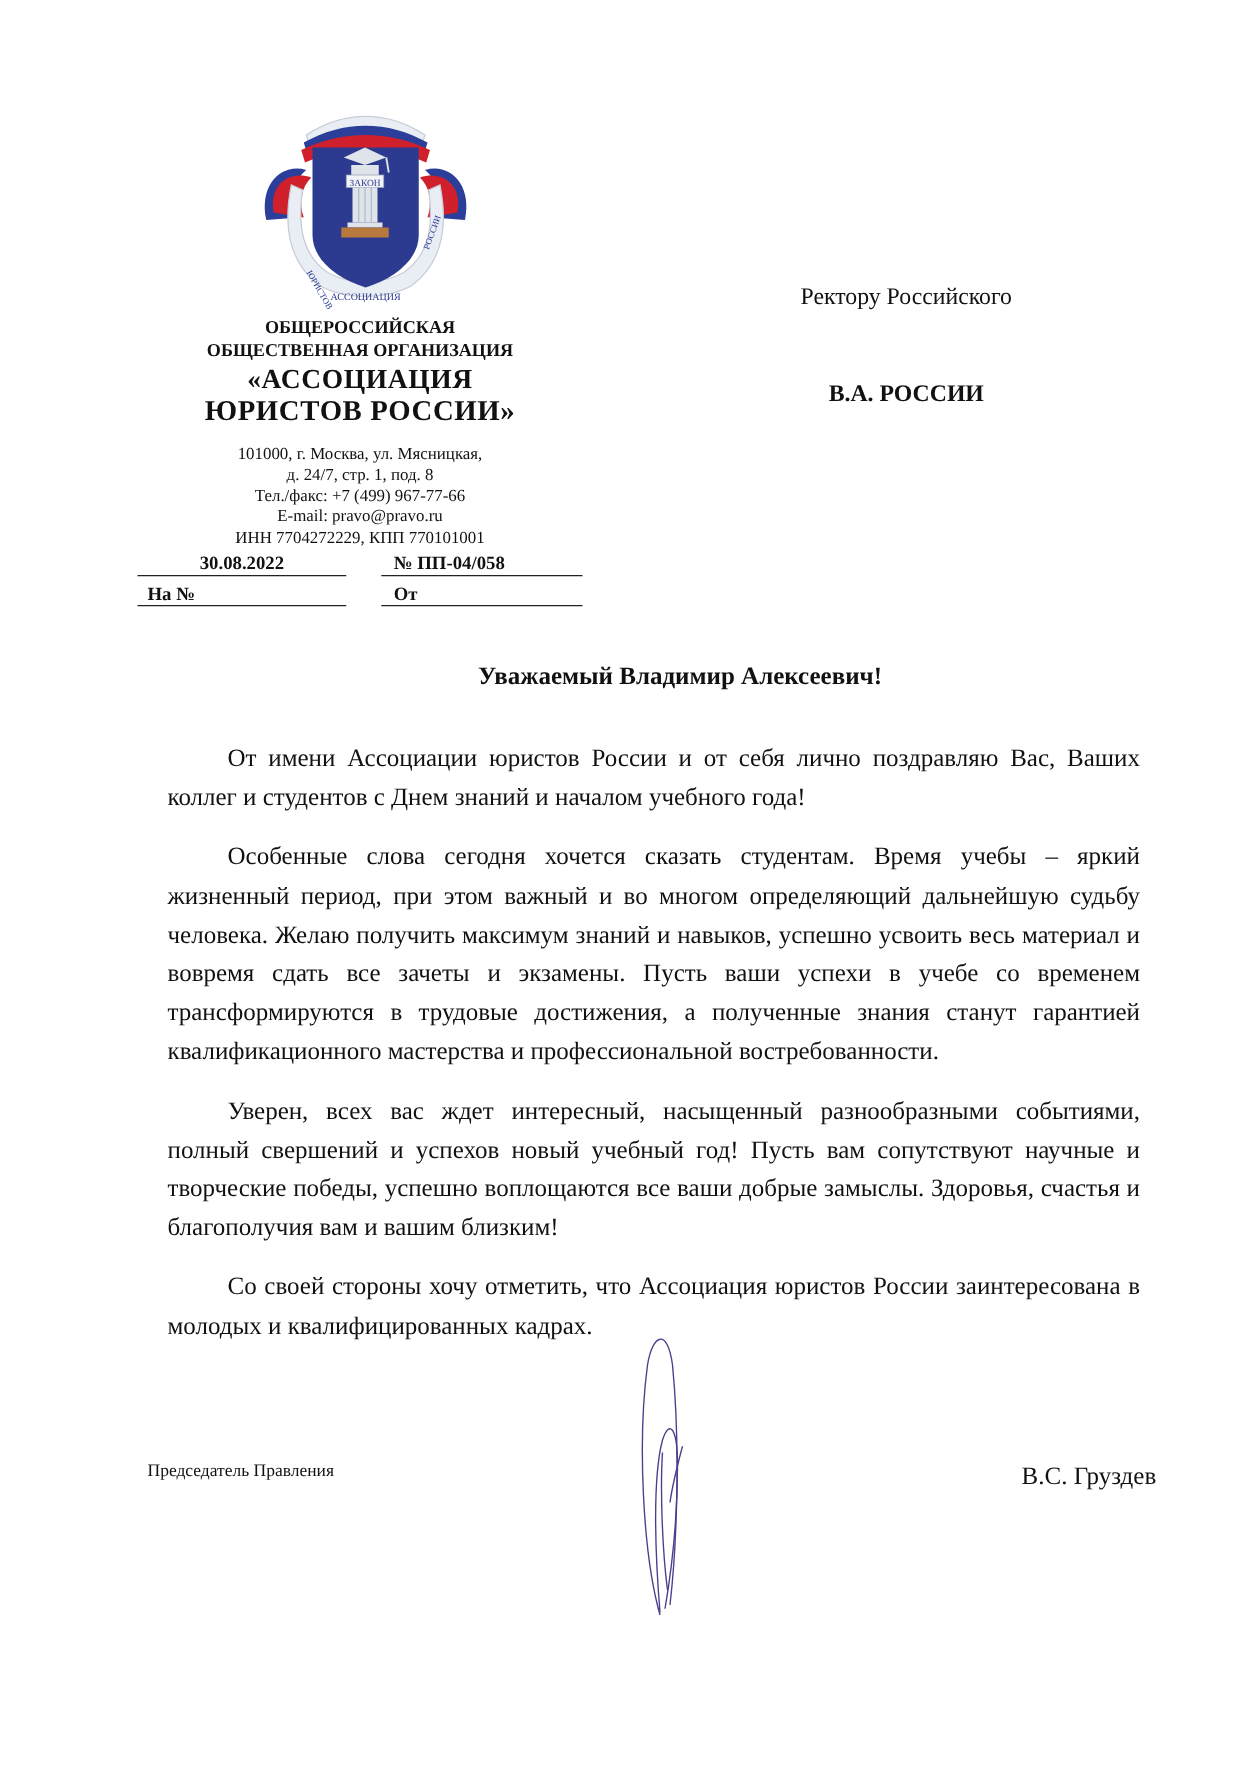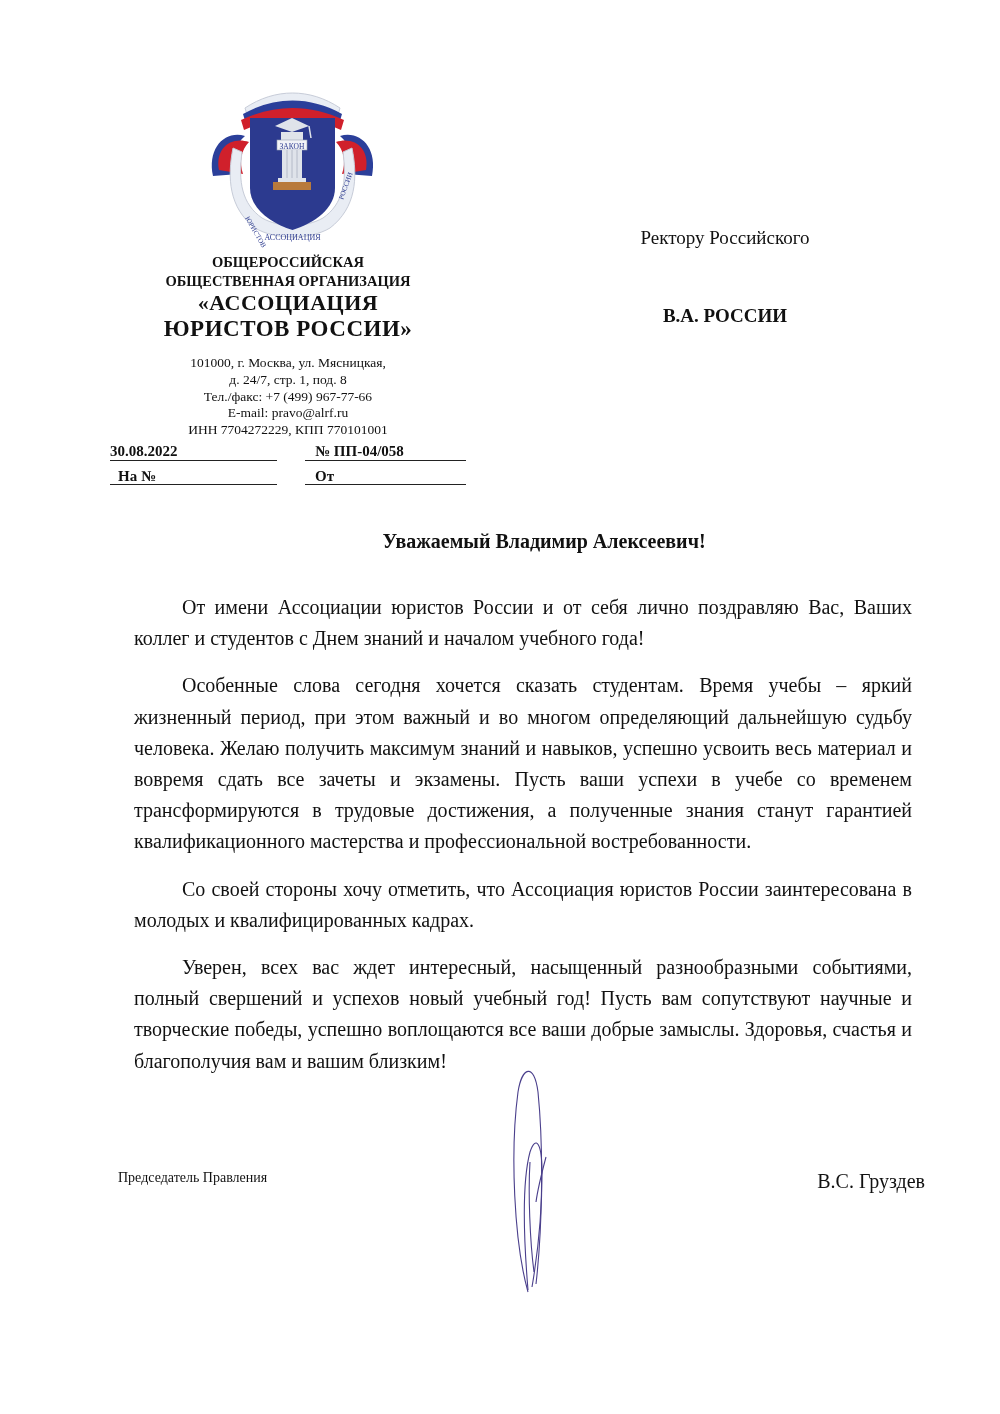--- a/index.html
+++ b/index.html
@@ -70,46 +70,46 @@
 
 <div class="abs org org1">ОБЩЕРОССИЙСКАЯ</div>
 <div class="abs org org2">ОБЩЕСТВЕННАЯ ОРГАНИЗАЦИЯ</div>
 <div class="abs org org3">«АССОЦИАЦИЯ</div>
 <div class="abs org org4">ЮРИСТОВ РОССИИ»</div>
 
 <div class="abs addr">
   <div>101000, г. Москва, ул. Мясницкая,</div>
   <div>д. 24/7, стр. 1, под. 8</div>
   <div>Тел./факс: +7 (499) 967-77-66</div>
-  <div>E-mail: pravo@alrf.ru</div>
+  <div>E-mail: pravo@pravo.ru</div>
   <div>ИНН 7704272229, КПП 770101001</div>
 </div>
 
-<div class="abs field" style="left:110px; width:167px; top:442px; text-align:left;">30.08.2022</div>
+<div class="abs field" style="left:110px; width:167px; top:442px; text-align:center;">30.08.2022</div>
 <div class="abs rule" style="left:110px; width:167px; top:460px;"></div>
 <div class="abs field" style="left:315px; top:442px;">№ ПП-04/058</div>
 <div class="abs rule" style="left:305px; width:161px; top:460px;"></div>
 
 <div class="abs field" style="left:118px; top:467px;">На №</div>
 <div class="abs rule" style="left:110px; width:167px; top:484px;"></div>
 <div class="abs field" style="left:315px; top:467px;">От</div>
 <div class="abs rule" style="left:305px; width:161px; top:484px;"></div>
 
 <div class="abs addressee">
   <div>Ректору Российского</div>
 </div>
 <div class="abs addressee-name">В.А. РОССИИ</div>
 
 <div class="abs greeting">Уважаемый Владимир Алексеевич!</div>
 
 <div class="abs body">
   <p>От имени Ассоциации юристов России и от себя лично поздравляю Вас, Ваших коллег и студентов с Днем знаний и началом учебного года!</p>
   <p>Особенные слова сегодня хочется сказать студентам. Время учебы – яркий жизненный период, при этом важный и во многом определяющий дальнейшую судьбу человека. Желаю получить максимум знаний и навыков, успешно усвоить весь материал и вовремя сдать все зачеты и экзамены. Пусть ваши успехи в учебе со временем трансформируются в трудовые достижения, а полученные знания станут гарантией квалификационного мастерства и профессиональной востребованности.</p>
+  <p>Уверен, всех вас ждет интересный, насыщенный разнообразными событиями, полный свершений и успехов новый учебный год! Пусть вам сопутствуют научные и творческие победы, успешно воплощаются все ваши добрые замыслы. Здоровья, счастья и благополучия вам и вашим близким!</p>
   <p>Со своей стороны хочу отметить, что Ассоциация юристов России заинтересована в молодых и квалифицированных кадрах.</p>
-  <p>Уверен, всех вас ждет интересный, насыщенный разнообразными событиями, полный свершений и успехов новый учебный год! Пусть вам сопутствуют научные и творческие победы, успешно воплощаются все ваши добрые замыслы. Здоровья, счастья и благополучия вам и вашим близким!</p>
 </div>
 
 <div class="abs sig-title">Председатель Правления</div>
 <div class="abs signature">
   <svg width="70" height="240" viewBox="0 0 70 240" fill="none" stroke="#4a3f8c" stroke-width="1.1">
     <path d="M28 230 C14 180, 10 90, 18 30 C22 5, 34 0, 38 30 C44 90, 42 170, 36 222"></path>
     <path d="M28 228 C24 180, 22 120, 30 90 C36 72, 42 82, 42 110 C42 150, 38 190, 32 225"></path>
     <path d="M30 100 C28 130, 30 180, 34 210"></path>
     <path d="M46 95 C42 110, 38 125, 36 140"></path>
   </svg>

